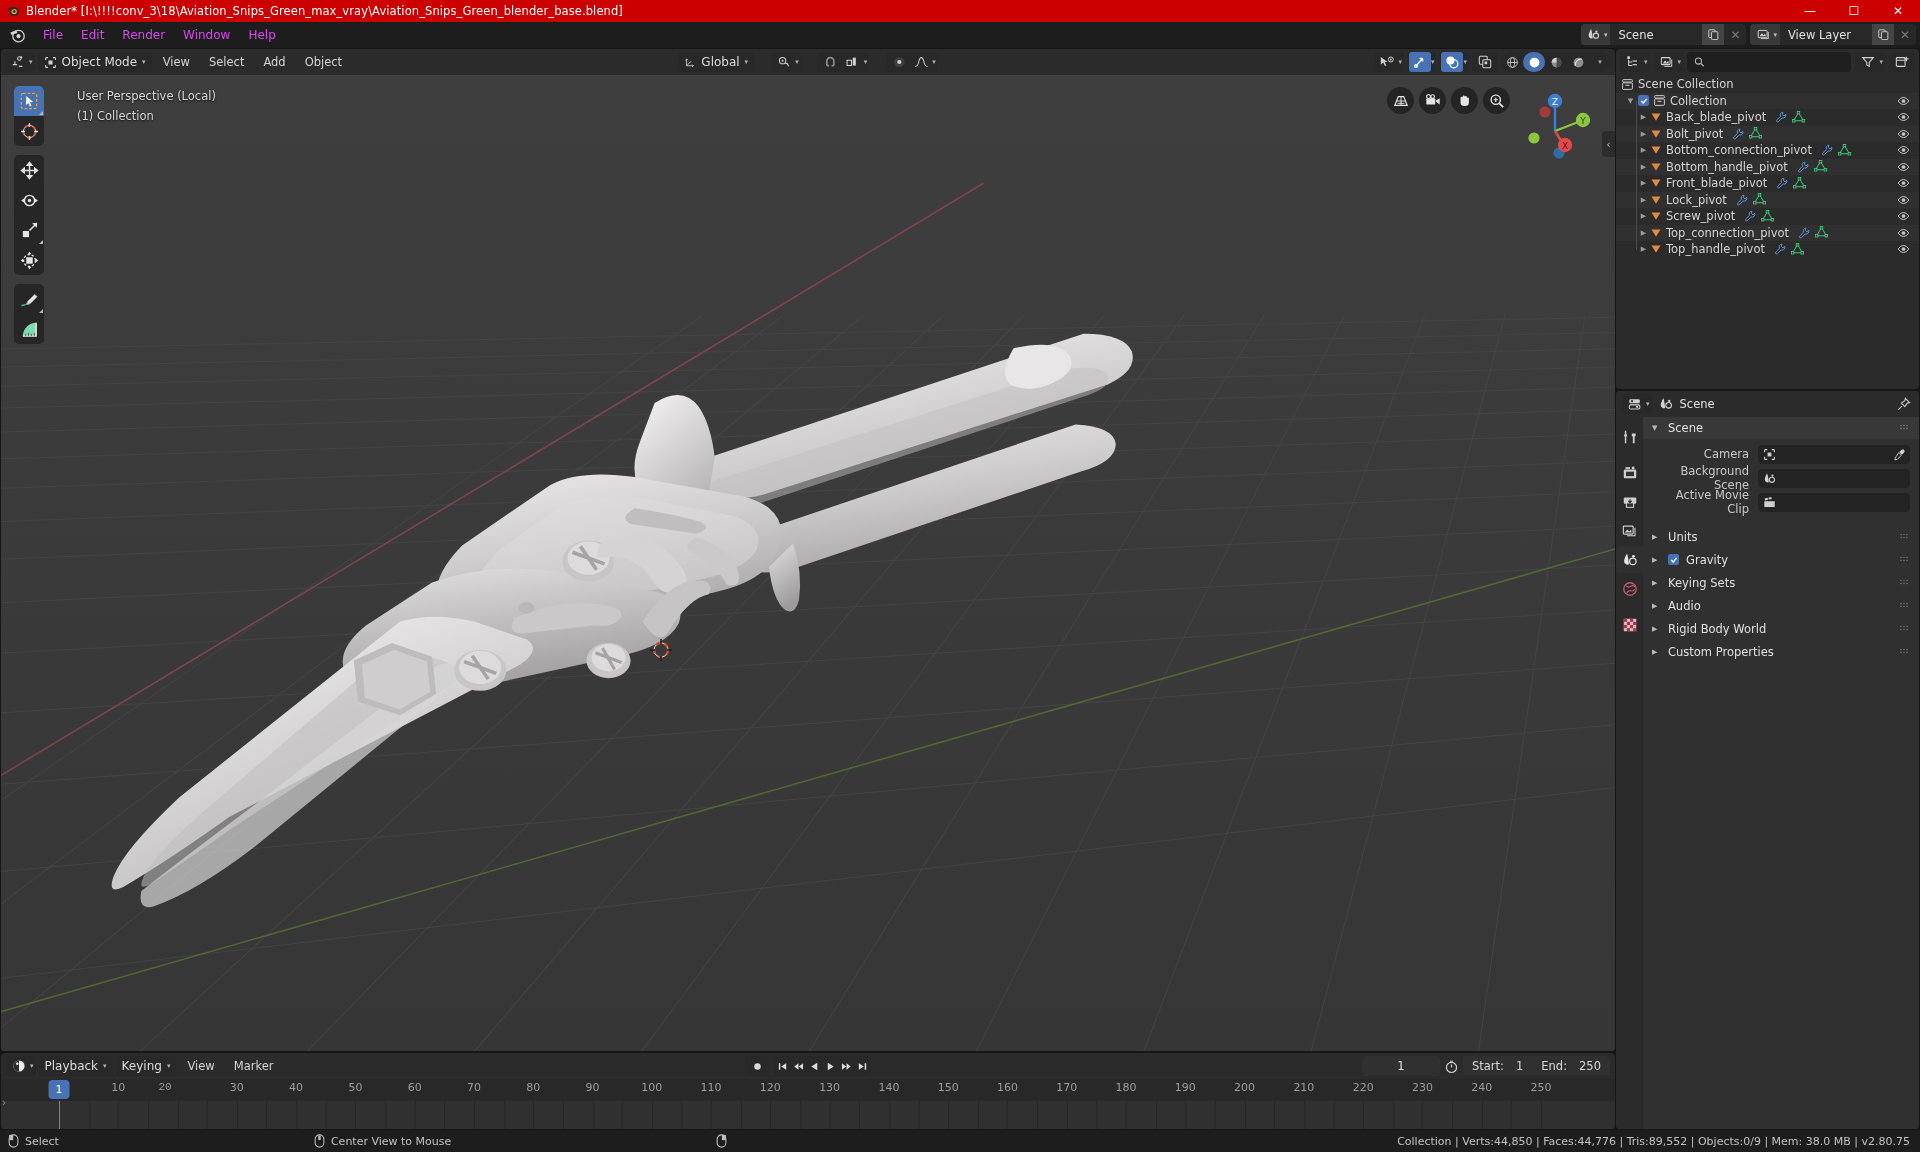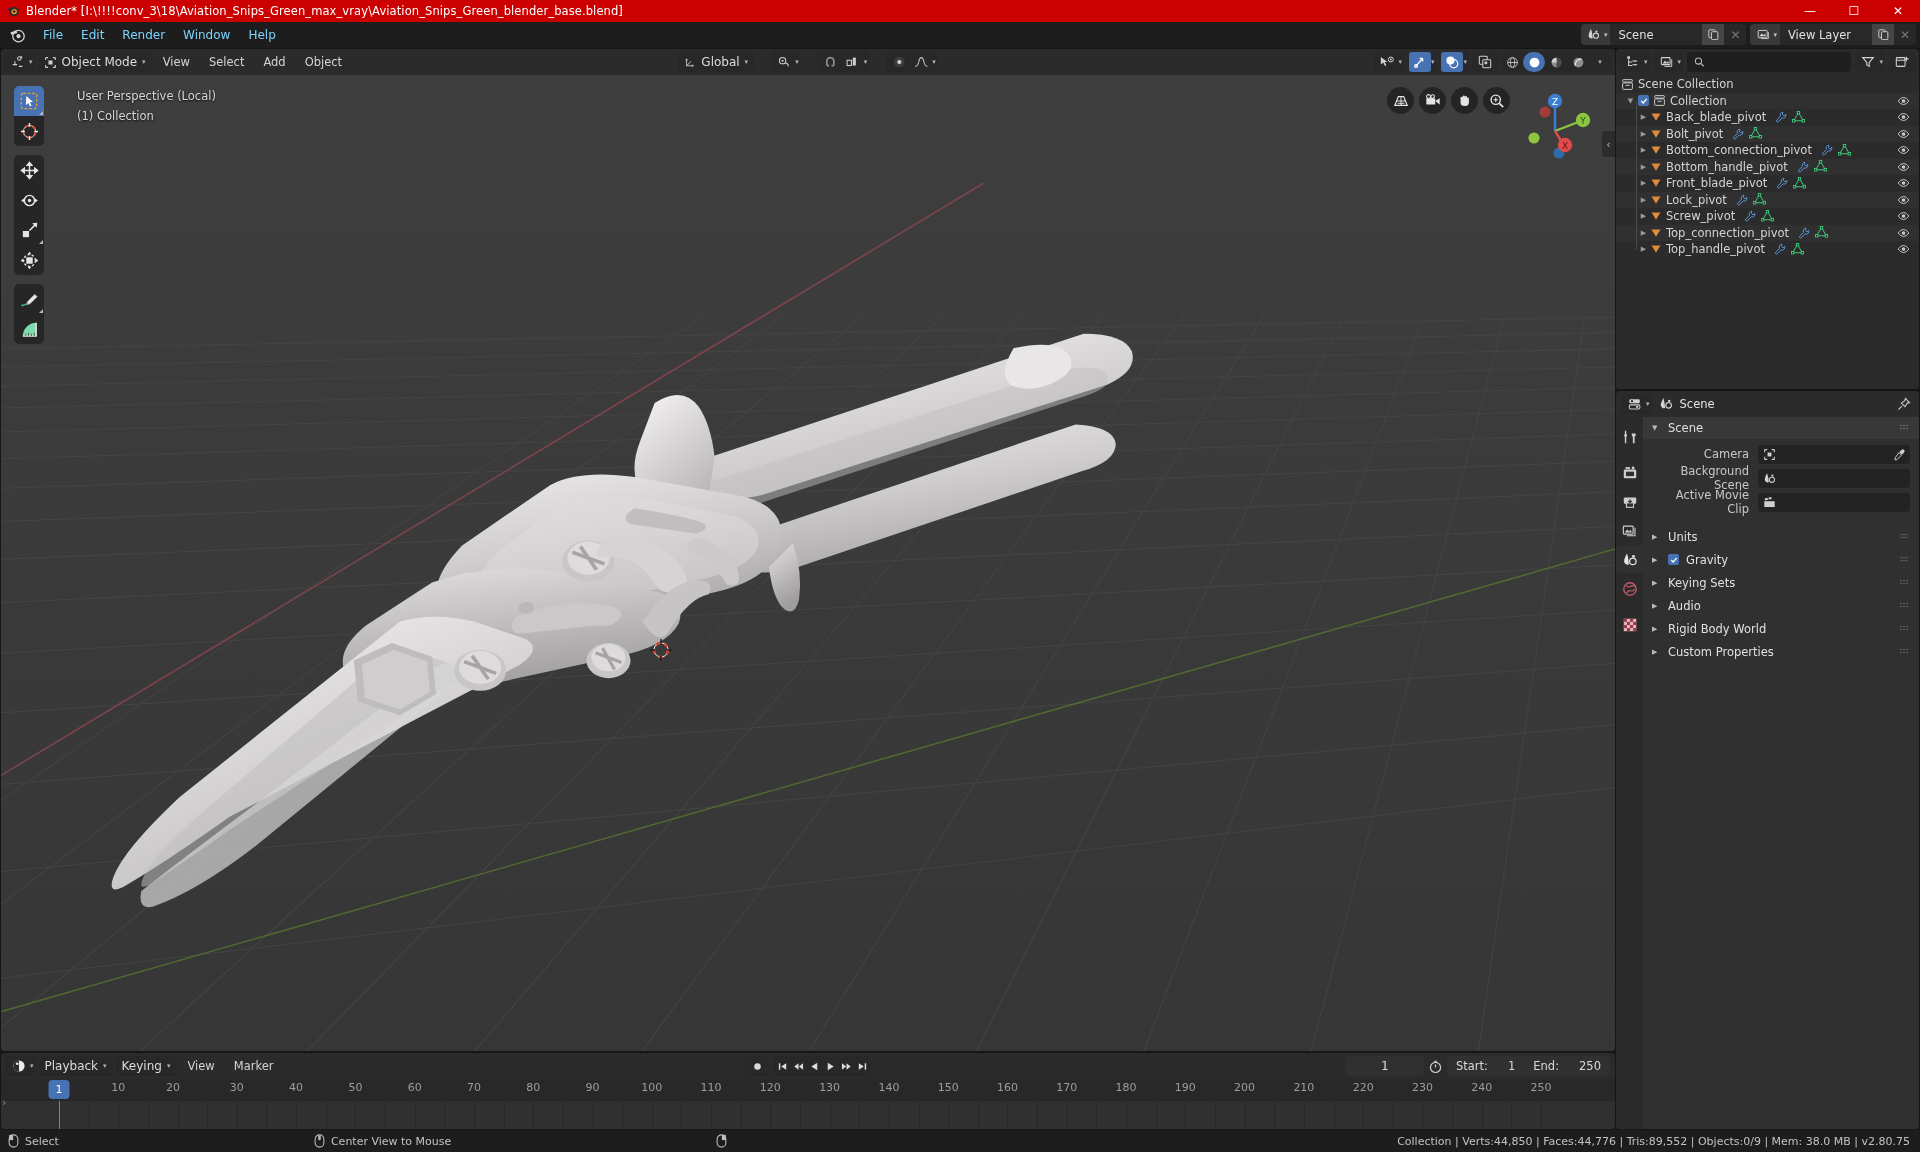--- a/index.html
+++ b/index.html
@@ -13,21 +13,21 @@
   .tb-icon { width:14px; height:14px; margin-right:6px; flex:none; }
   .tb-title { font-size:11.5px; color:#fff; white-space:nowrap; letter-spacing:.1px; }
   .tb-wbtns { position:absolute; right:0; top:0; height:22px; display:flex; }
   .tb-wbtn { width:44px; height:22px; display:flex; align-items:center; justify-content:center;
     color:#fff; font-size:12px; }
 
   
   .topbar { height:26px; background:#1d1d1d; display:flex; align-items:center;
     flex:none; padding-left:4px; position:relative; }
   .blender-logo { width:18px; height:18px; margin:0 8px 0 4px; flex:none; }
-  .menu-item { font-size:12px; color:#7dd3fc; padding:3px 9px; border-radius:3px;
+  .menu-item { font-size:12px; color:#d946ef; padding:3px 9px; border-radius:3px;
     white-space:nowrap; }
   .ws-tabs { display:flex; align-items:flex-end; height:26px; margin-left:18px; }
   .ws-tab { font-size:12px; color:#9a9a9a; padding:5px 12px 6px; background:#2b2b2b;
     border-radius:5px 5px 0 0; margin-right:2px; white-space:nowrap; }
   .ws-tab.active { background:#3d3d3d; color:#e8e8e8; }
   .ws-add { font-size:14px; color:#9a9a9a; padding:3px 9px; }
   .topbar-right { position:absolute; right:4px; top:2px; display:flex; align-items:center; gap:4px; }
   .id-block { display:flex; align-items:center; height:21px; background:#282828; border-radius:4px; overflow:hidden; }
   .id-icon { width:26px; height:21px; display:flex; align-items:center; justify-content:center; background:#393939; }
   .id-chev { font-size:7px; color:#c0c0c0; margin-left:-3px; padding-right:3px; background:#393939; height:21px; display:flex; align-items:center; }
@@ -88,21 +88,21 @@
     flex:none; position:relative; }
   .tl-center { position:absolute; left:50%; transform:translateX(-50%); display:flex; align-items:center; gap:4px; }
   .tl-rec { width:24px; height:20px; background:#282828; border-radius:4px;
     display:flex; align-items:center; justify-content:center; }
   .tl-nav { display:flex; align-items:center; background:#282828; border-radius:4px; height:20px; padding:0 1px; }
   .tl-nav .nb { width:16px; height:20px; display:flex; align-items:center; justify-content:center; }
   .tl-right { position:absolute; right:5px; display:flex; align-items:center; gap:4px; }
   .frame-field { width:78px; height:20px; background:#303030; border-radius:4px;
     display:flex; align-items:center; justify-content:center; font-size:11.5px; color:#e0e0e0; }
   .range-box { display:flex; align-items:center; background:#303030; border-radius:4px; height:20px; }
-  .range-cell { display:flex; align-items:center; gap:20px; padding:0 9px; font-size:11.5px; color:#d8d8d8; }
+  .range-cell { display:flex; align-items:center; gap:12px; padding:0 9px; font-size:11.5px; color:#d8d8d8; }
   .tl-ruler { height:22px; background:#282828; position:relative; flex:none; }
   .tick { position:absolute; top:2px; font-size:11px; color:#9d9d9d; transform:translateX(-50%); }
   .cf-badge { position:absolute; top:1px; height:19px; background:#4772b3; border-radius:4px;
     display:flex; align-items:center; justify-content:center; font-size:11px; color:#fff;
     padding:0 7px; transform:translateX(-50%); }
   .tl-body { flex:1; background:#303030; position:relative; }
   .tl-playhead { position:absolute; top:0; bottom:0; width:1px; background:#5a88d8; }
   .tl-expand { position:absolute; left:1px; bottom:20px; font-size:11px; color:#8e8e8e; }
   .tl-gridline { position:absolute; top:0; bottom:0; width:1px; background:#272727; }
 
@@ -710,21 +710,21 @@
                 <span>End:</span>
                 <span>250</span>
               </div>
             </div>
           </div>
         </div>
 
         <div class="tl-ruler" id="tl-ruler">
             <div class="cf-badge" style="left: 58px;">1</div>
             <div class="tick" style="left: 117.28px;">10</div>
-            <div class="tick" style="left: 172px;">20</div>
+            <div class="tick" style="left: 164px; font-family: Liberation Mono, monospace;">20</div>
             <div class="tick" style="left: 235.84px;">30</div>
             <div class="tick" style="left: 295.12px;">40</div>
             <div class="tick" style="left: 354.4px;">50</div>
             <div class="tick" style="left: 413.68px;">60</div>
             <div class="tick" style="left: 472.96px;">70</div>
             <div class="tick" style="left: 532.24px;">80</div>
             <div class="tick" style="left: 591.52px;">90</div>
             <div class="tick" style="left: 650.8px;">100</div>
             <div class="tick" style="left: 710.08px;">110</div>
             <div class="tick" style="left: 769.36px;">120</div>

